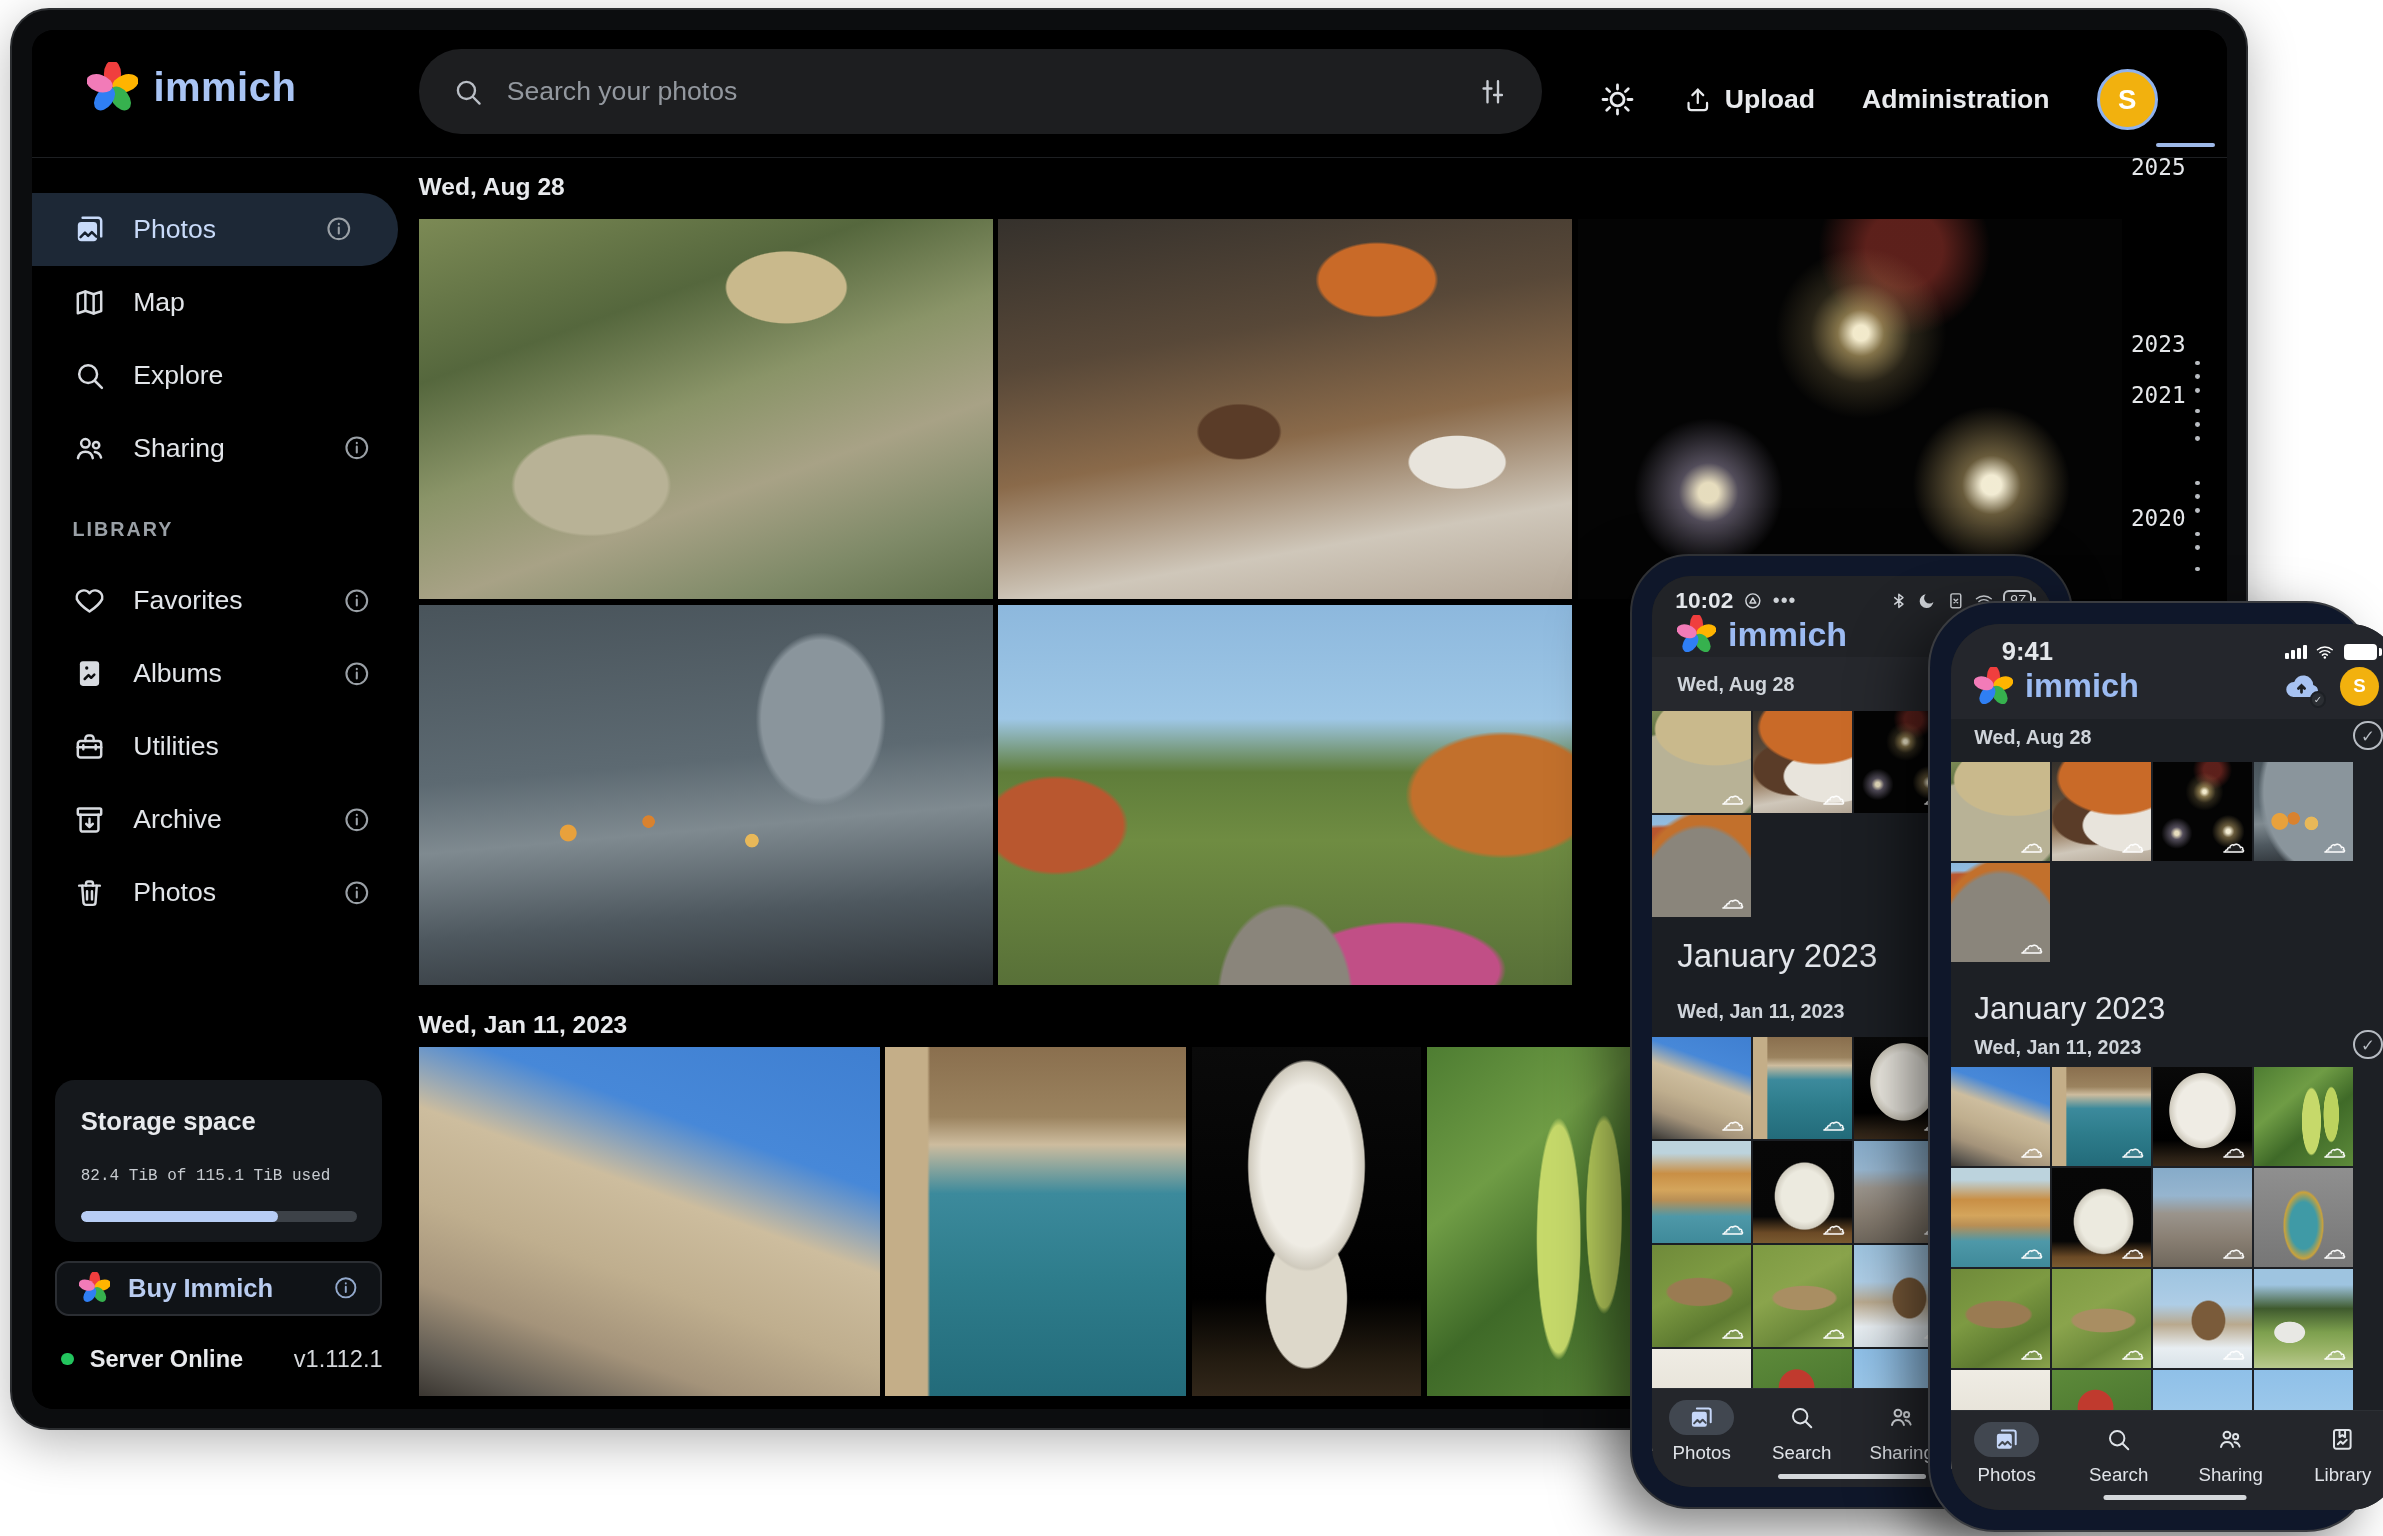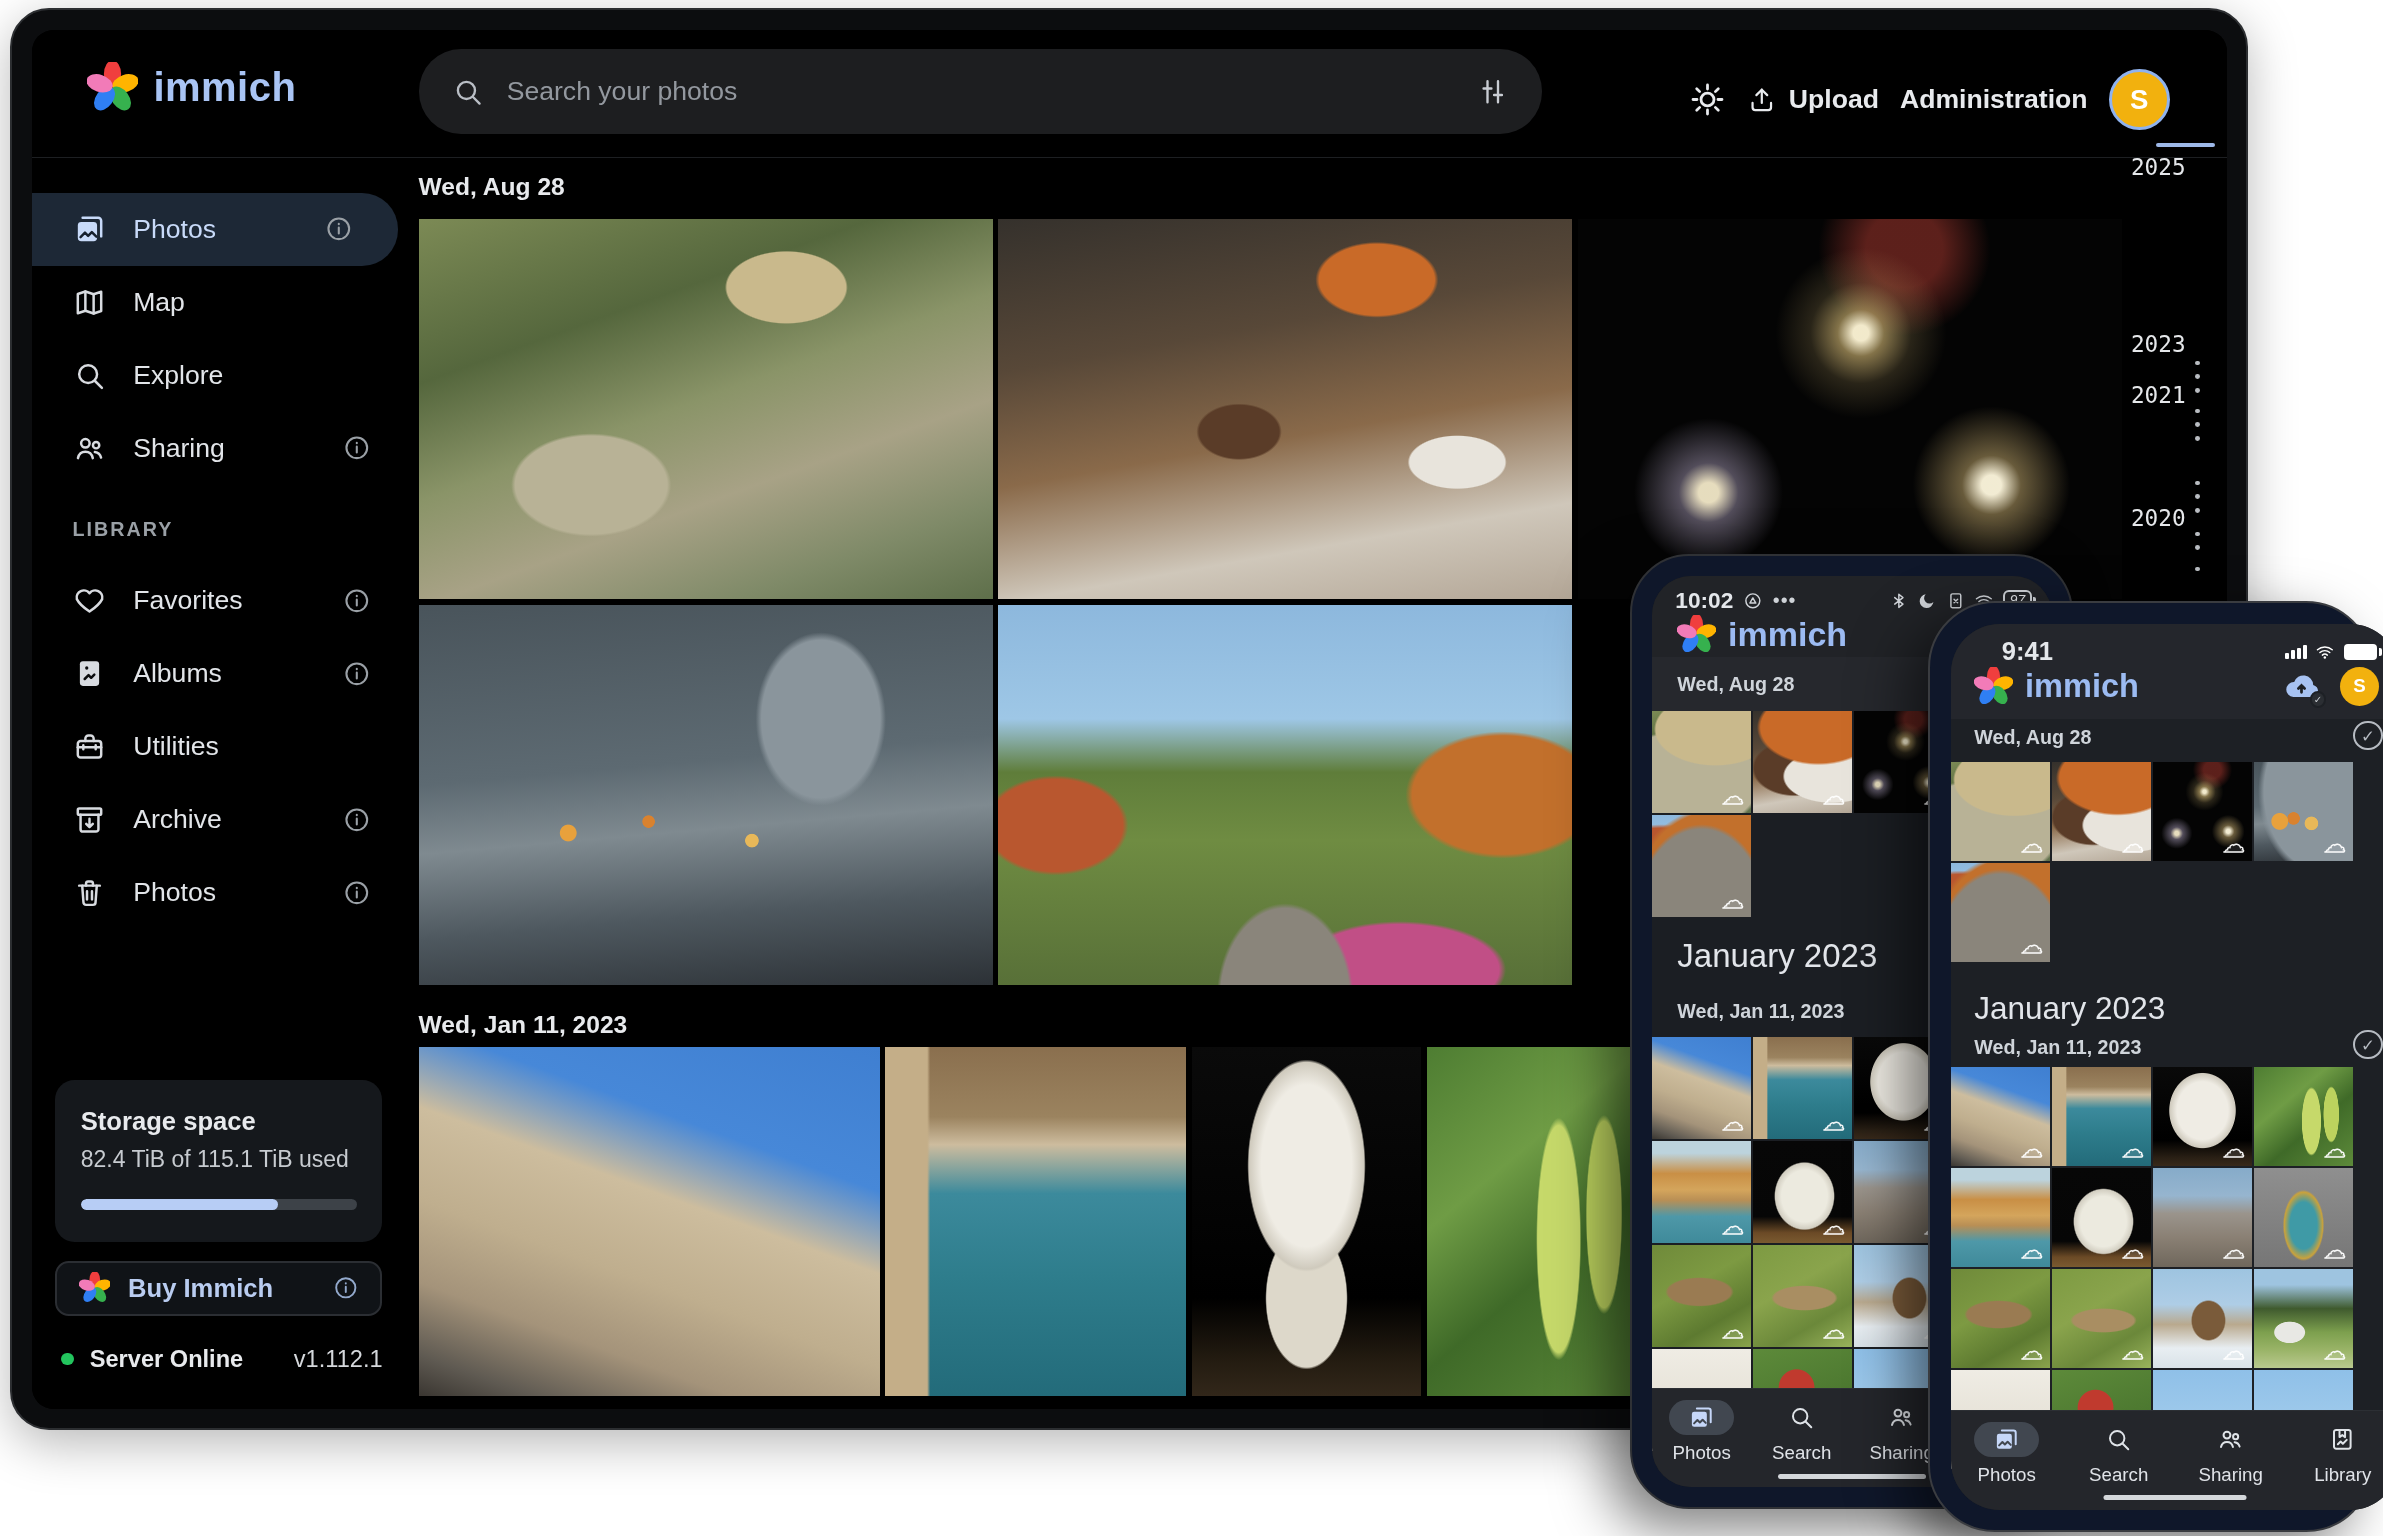--- a/index.html
+++ b/index.html
@@ -19,42 +19,42 @@
   .brand { position:absolute; left:55px; top:32.5px; display:flex; align-items:center; gap:15.8px; }
   .logo46 { width:51px; height:51px; }
   .wordmark { font-size:40px; font-weight:600; color:#a9c4f4; letter-spacing:0.5px; }
   .search { position:absolute; left:387px; top:19.7px; width:1123px; height:85px; background:#1d1e20;
     border-radius:42px; display:flex; align-items:center; padding:0 33px; gap:23.6px; }
   .search input { flex:1; background:transparent; border:none; outline:none; color:#e8eaed;
     font-size:26.6px; font-family:"Liberation Sans",sans-serif; }
   .search input::placeholder { color:#93989f; }
   .ic-search { width:31.5px; height:31.5px; color:#b9bec5; }
   .ic-tune { width:31.5px; height:31.5px; color:#c9cdd3; }
-  .top-actions { position:absolute; right:57px; top:0; height:140px; display:flex; align-items:center; gap:21px; }
+  .top-actions { position:absolute; right:69px; top:0; height:140px; display:flex; align-items:center; gap:47px; }
   .ic-sun { width:37px; height:37px; color:#e8eaed; }
   .upload { display:flex; align-items:center; gap:11.8px; color:#e8eaed; font-size:26.6px; font-weight:600; cursor:pointer; }
   .ic-upload { width:29.6px; height:29.6px; color:#e8eaed; }
   .admin { color:#e8eaed; font-size:26.6px; font-weight:600; cursor:pointer; }
   .avatar { width:61px; height:61px; border-radius:50%; background:#f2b10e; border:3px solid #8fb2ee;
     display:flex; align-items:center; justify-content:center; color:#fff; font-size:27.6px; font-weight:700; }
 
   
   .sidebar { position:absolute; left:0; top:128px; width:384px; bottom:0; background:#000; padding-top:35px; }
   .s-item { position:relative; height:73px; display:flex; align-items:center; padding-left:41px; gap:27.6px;
     color:#e2e5e9; font-size:26.6px; font-weight:500; cursor:pointer; }
   .s-item .sic { width:33px; height:33px; color:#d8dbe0; flex:0 0 33px; }
   .s-item.active { background:#1d2836; border-radius:0 36px 36px 0; width:366px; color:#c8daf9; }
   .s-item.active .sic { color:#c8daf9; }
   .s-info { position:absolute; right:45px; width:27.6px; height:27.6px; color:#9aa0a6; }
   .s-label-lib { margin:33px 0 23.6px 41px; color:#9aa0a6; font-size:19.7px; font-weight:700; letter-spacing:2px; }
 
   .storage-card { position:absolute; left:23.6px; top:922px; width:327px; height:162px; background:#15181c;
     border-radius:19.7px; padding:27.6px 25.6px; }
   .st-title { color:#e8eaed; font-size:25.6px; font-weight:700; }
-  .st-usage { color:#c7cbd0; font-size:23px; margin-top:10px; }
+  .st-usage { color:#c7cbd0; font-size:16px; margin-top:31px;font-family:Liberation Mono, monospace; }
   .st-track { margin-top:25.6px; width:276px; height:10.8px; border-radius:5.9px; background:#3d4248; overflow:hidden; }
   .st-fill { height:100%; background:#b7cdf5; border-radius:5.9px; }
   .buy-btn { position:absolute; left:23.6px; top:1103px; width:327px; height:55px; background:#101317;
     border:2px solid #2b2e33; border-radius:13.8px; display:flex; align-items:center; padding:0 21.7px; gap:17.7px; cursor:pointer; }
   .logo30 { width:31.5px; height:31.5px; }
   .buy-label { color:#b9ccf0; font-size:25.6px; font-weight:600; flex:1; }
   .buy-info { width:25.6px; height:25.6px; color:#93a9cc; }
   .server-row { position:absolute; left:29.6px; right:33px; top:1188px; display:flex; align-items:center; gap:15.8px; }
   .dot-green { width:12.8px; height:12.8px; border-radius:50%; background:#23c55e; }
   .srv-label { color:#e8eaed; font-size:23.6px; font-weight:600; flex:1; }

